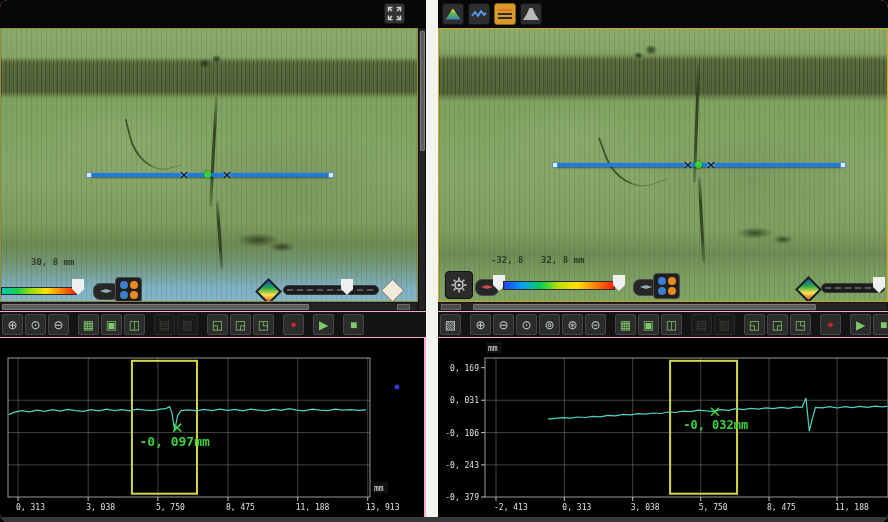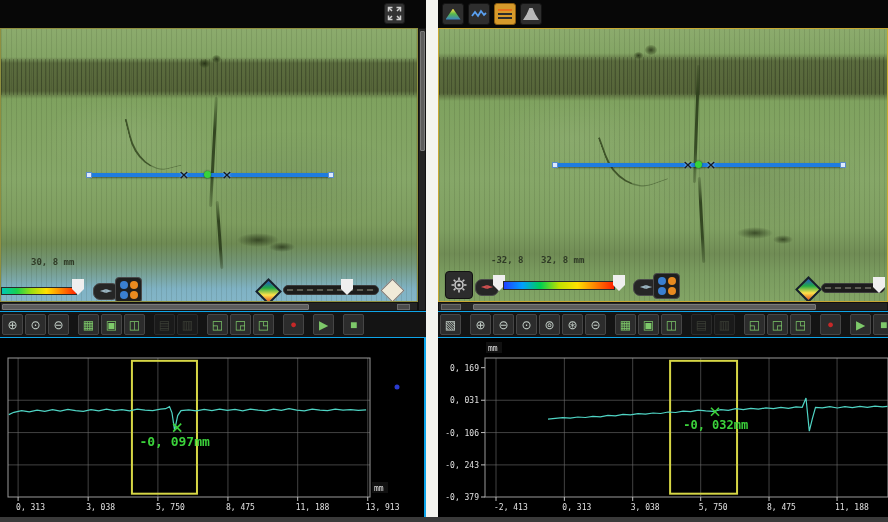--- a/index.html
+++ b/index.html
@@ -1,17 +1,17 @@
 <!DOCTYPE html>
 <html><head>
 <meta charset="utf-8">
 <style>
   html,body{margin:0;padding:0;width:888px;height:522px;overflow:hidden;background:#000;
     font-family:"DejaVu Sans",sans-serif;}
-  .screen{position:relative;width:888px;height:522px;background:#0ea5e9;overflow:hidden;}
+  .screen{position:relative;width:888px;height:522px;background:#f9a8d4;overflow:hidden;border-radius:8px;}
   .abs{position:absolute;}
   
   .topbar{position:absolute;top:0;height:28px;background:#070707;}
   .iconbtn{position:absolute;display:flex;align-items:center;justify-content:center;
     background:#333;border:1px solid #1a1a1a;border-radius:3px;padding:0;cursor:pointer;}
   .modebtn{position:absolute;top:3px;width:22px;height:22px;display:flex;align-items:center;justify-content:center;
     background:#2e2e2e;border:1px solid #141414;border-radius:3px;padding:0;}
   .modebtn.selected{background:#d79a2b;border-color:#8a5c10;}
   .tri-mountain{width:15px;height:11px;clip-path:polygon(50% 0,100% 100%,0 100%);
     background:linear-gradient(180deg,#ffe24a 0%,#58b84a 45%,#3a7fd0 100%);}

